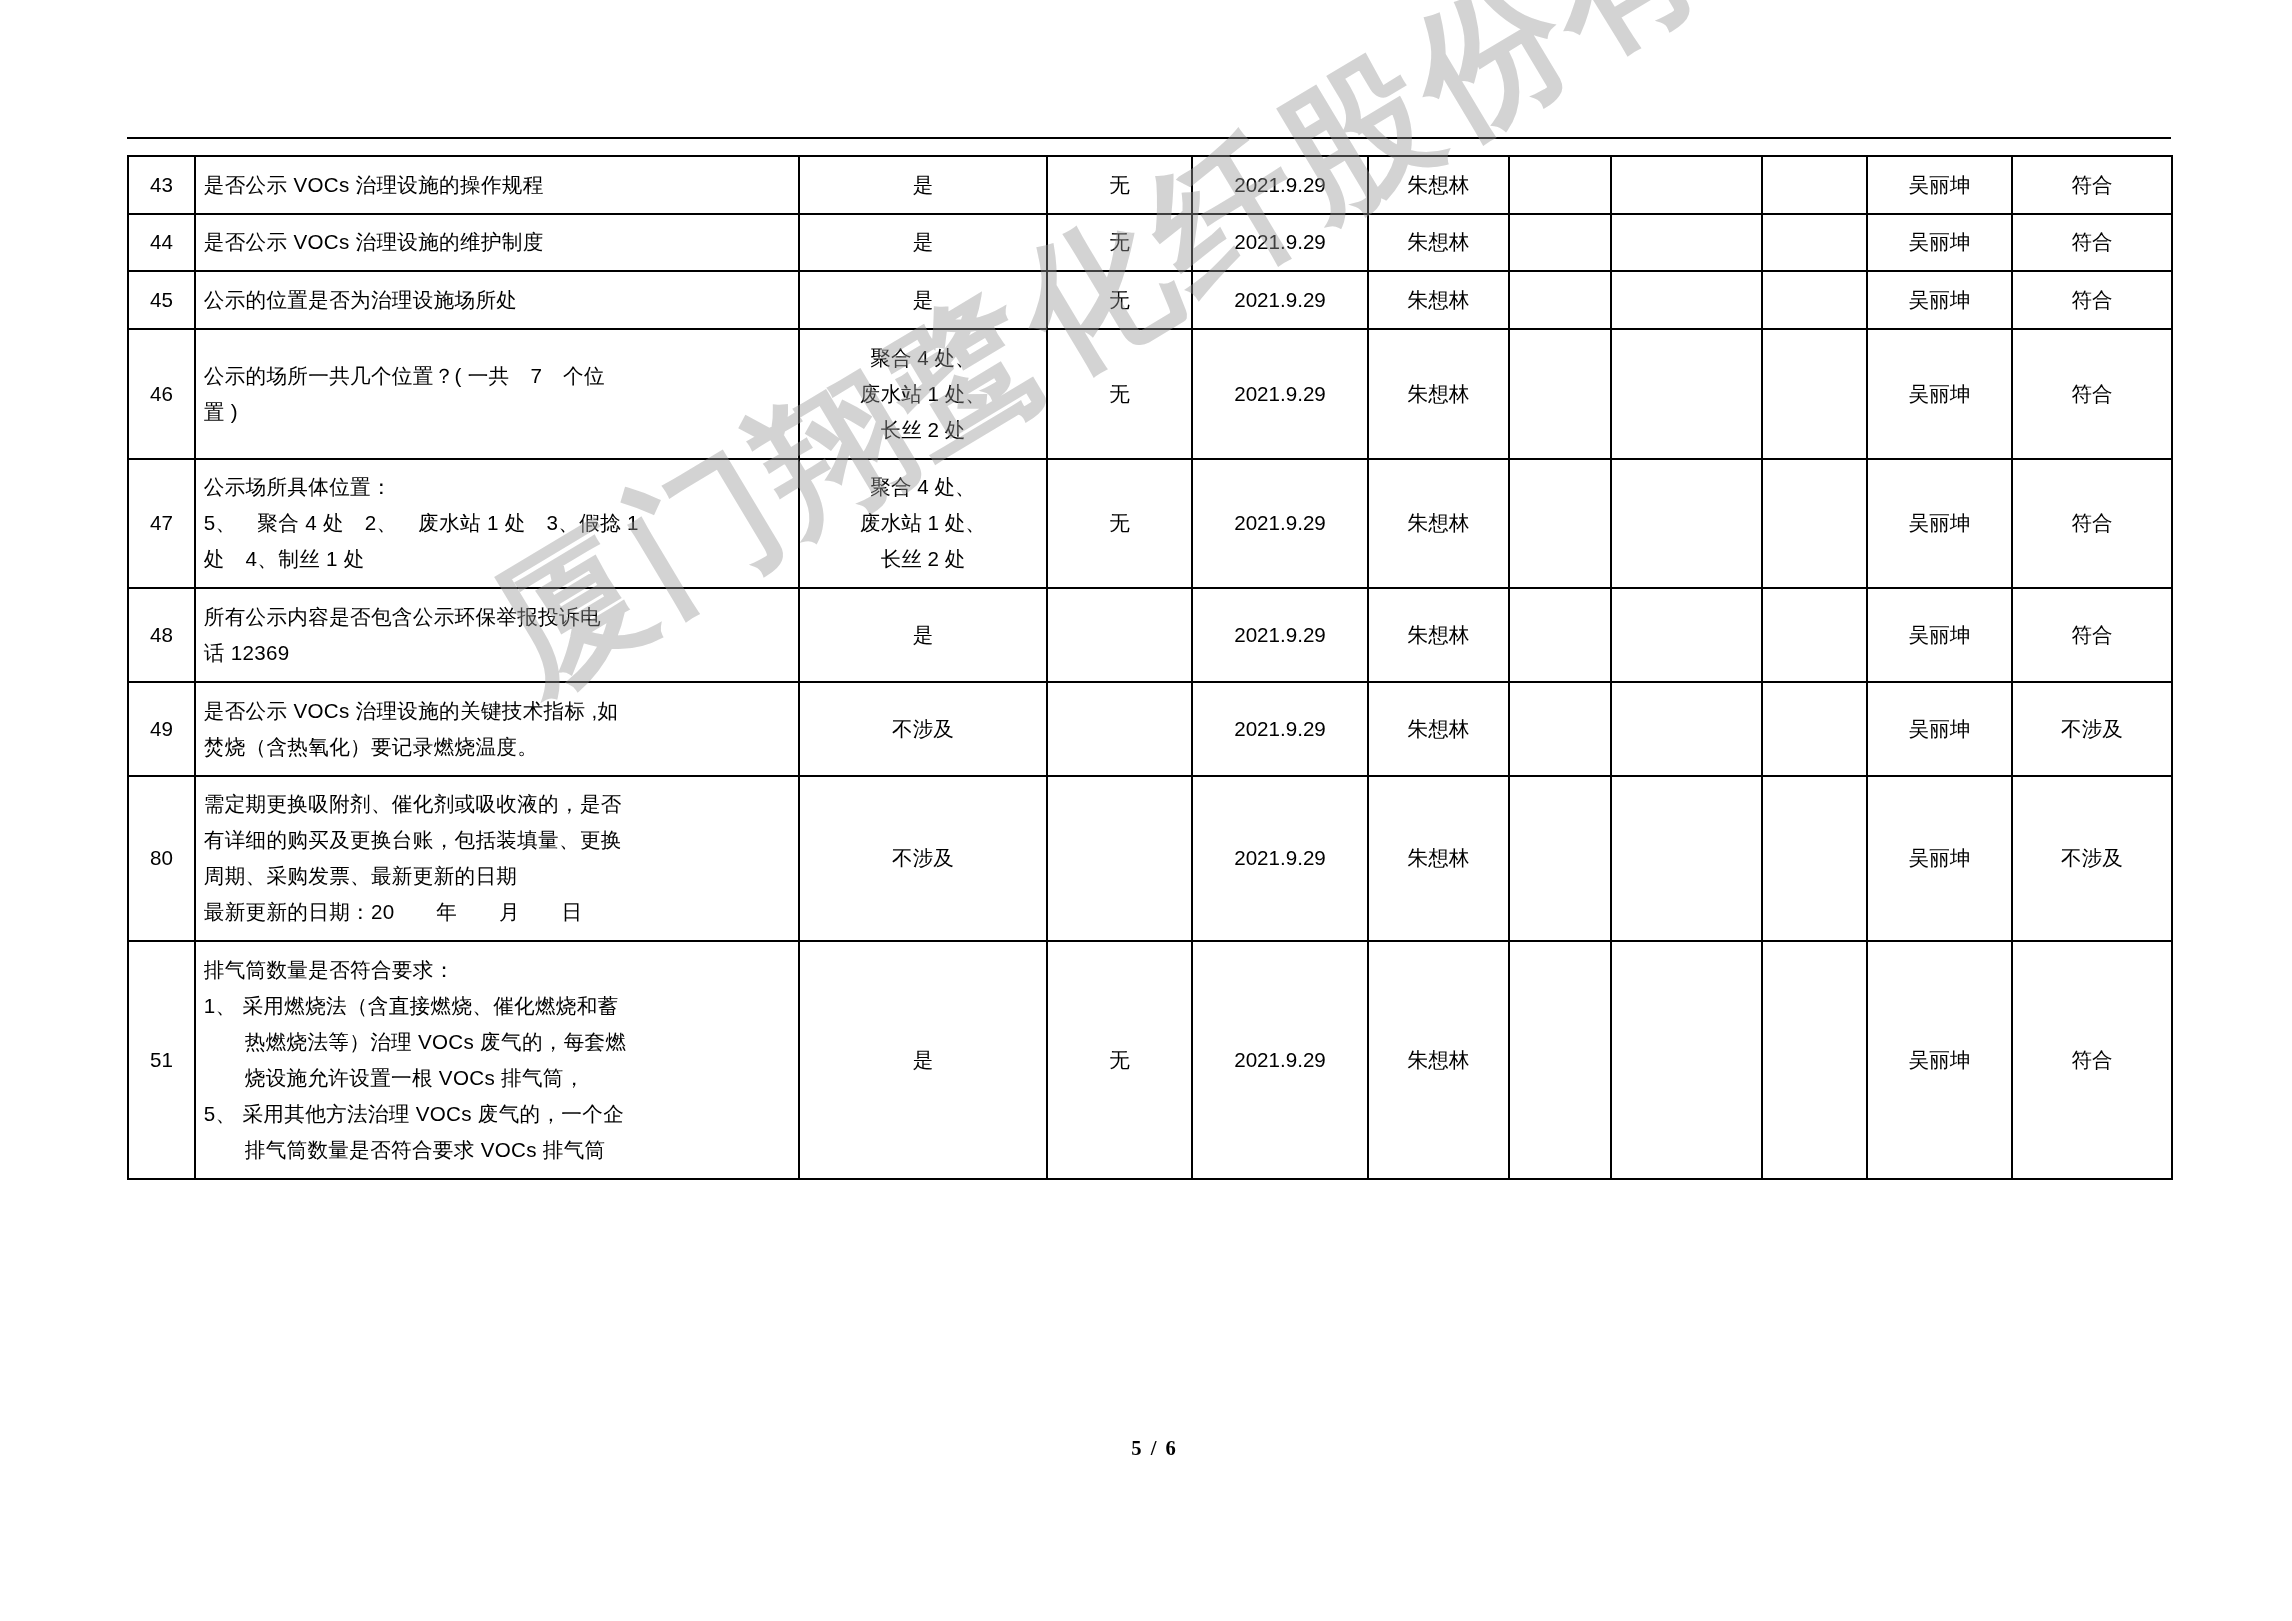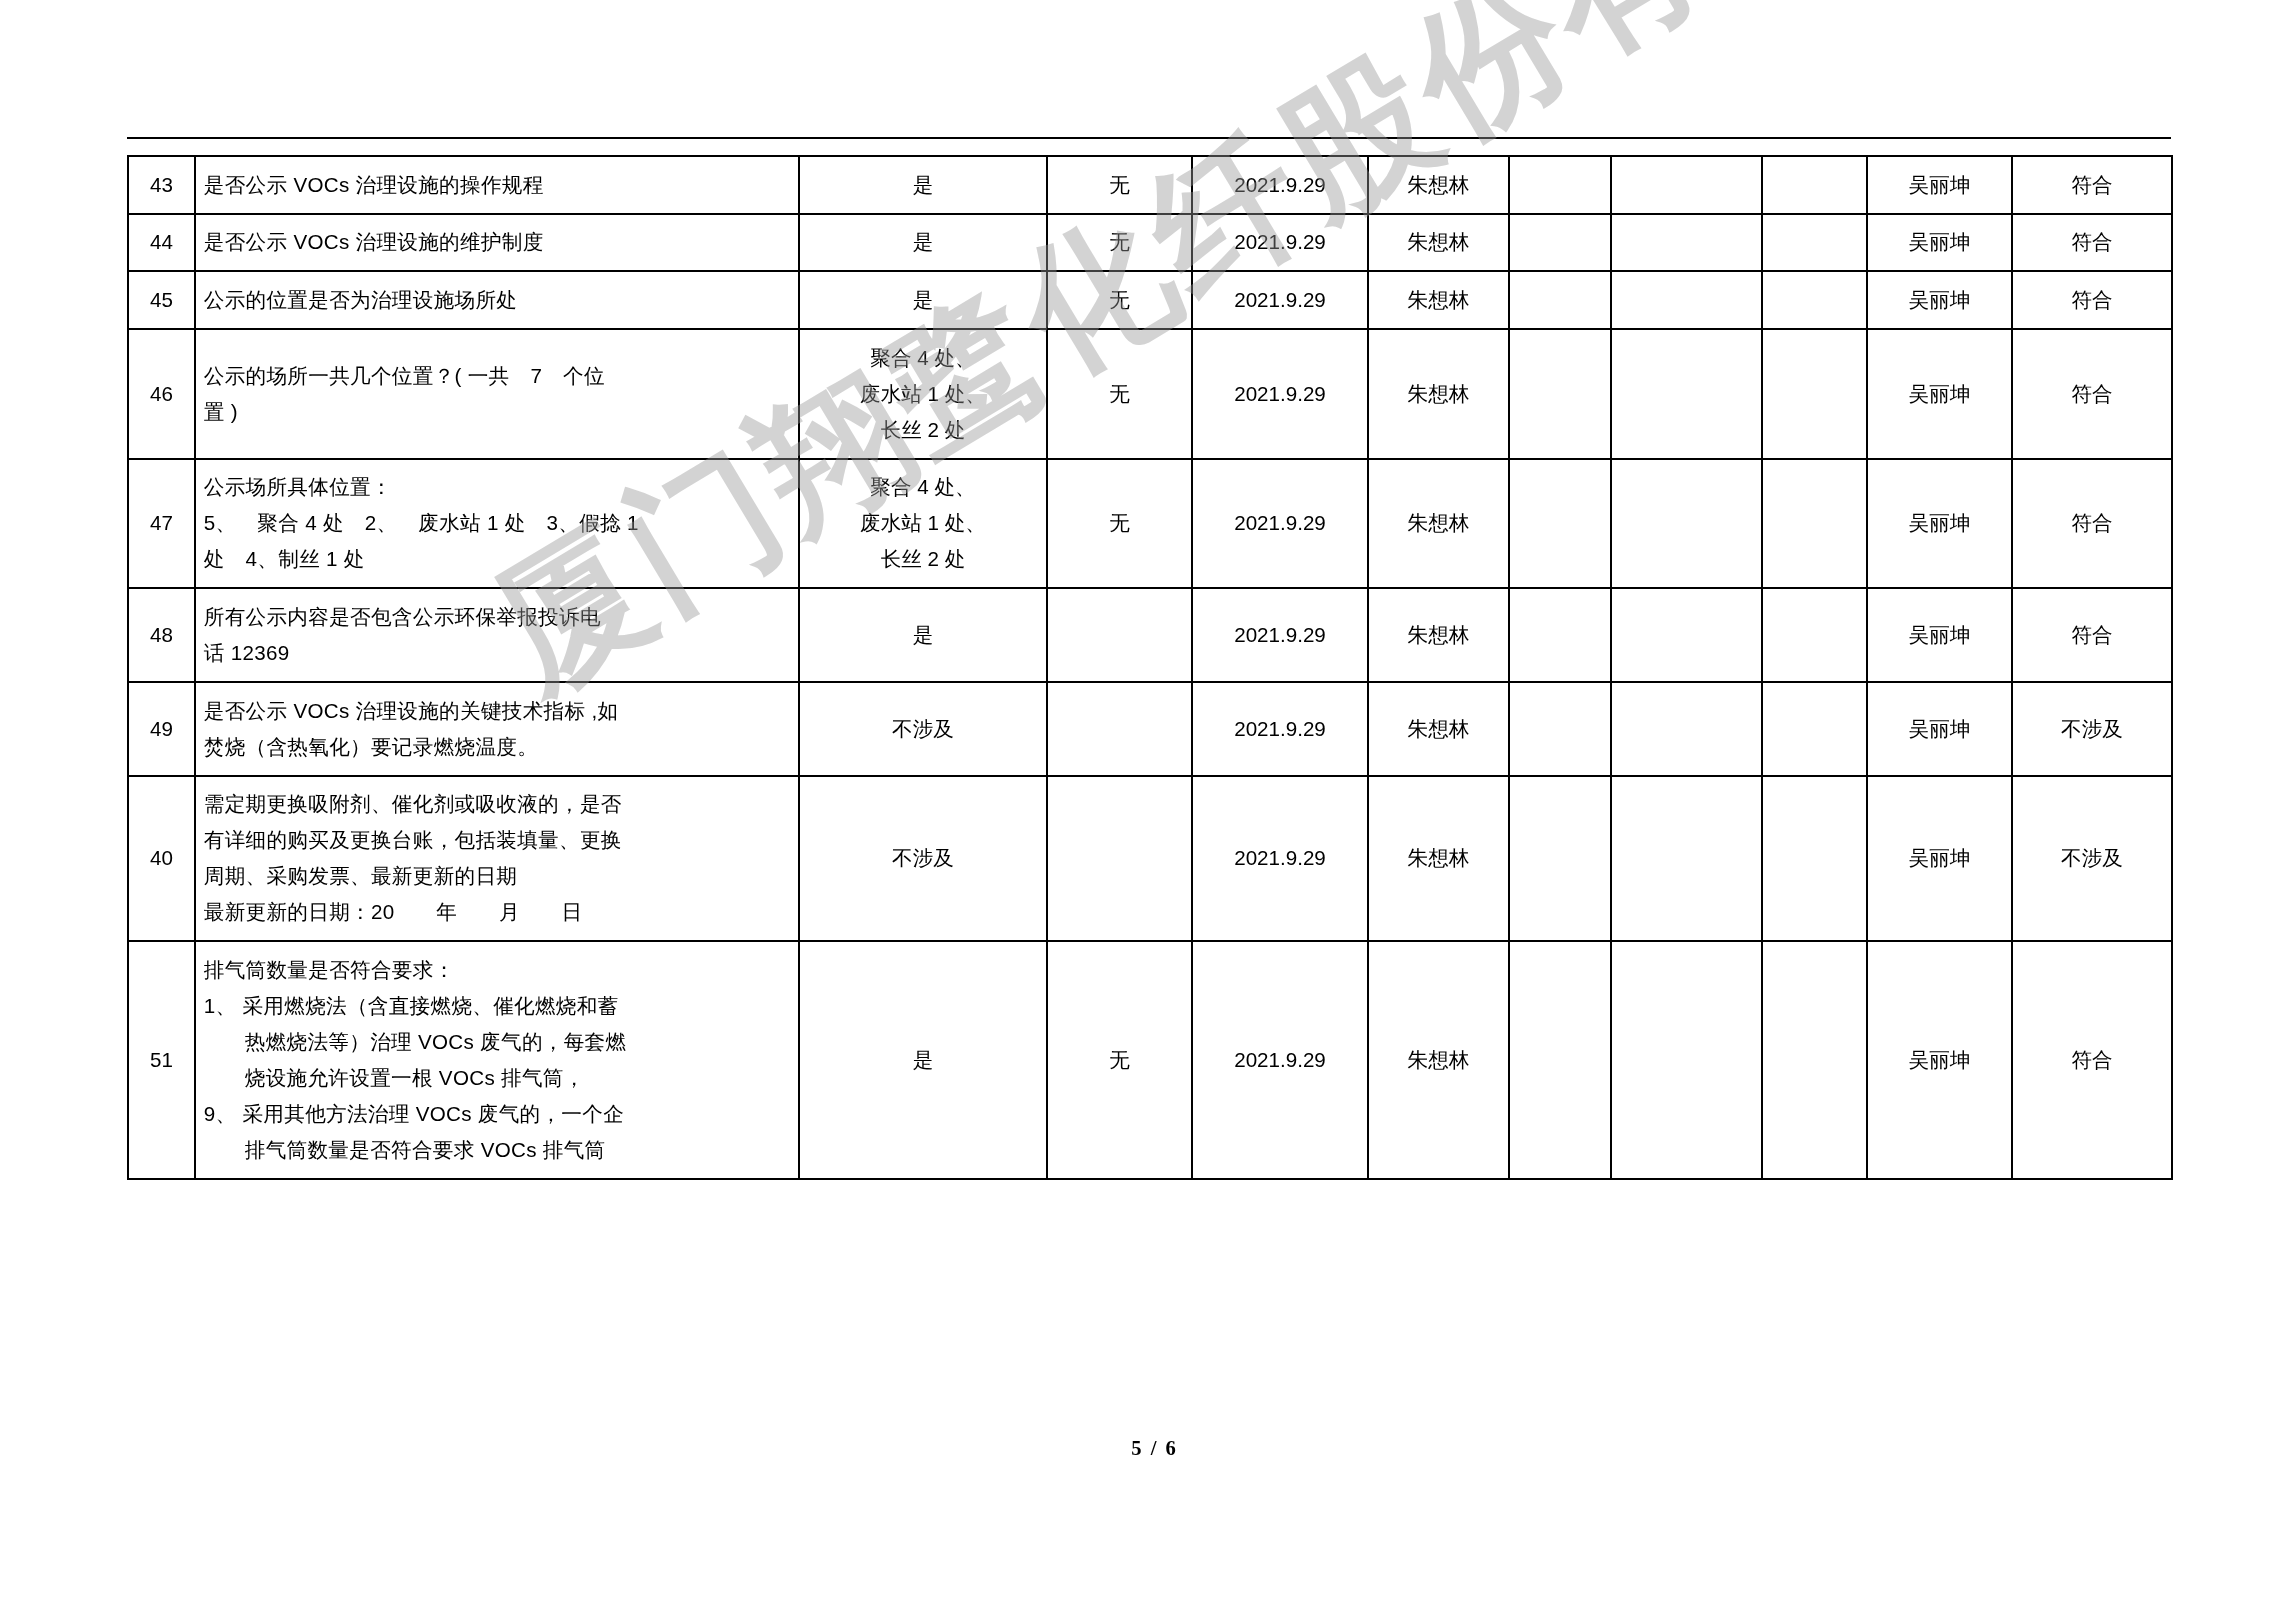--- a/index.html
+++ b/index.html
@@ -274,21 +274,21 @@
           <td class="cell-center">2021.9.29</td>
           <td class="cell-center">朱想林</td>
           <td class="cell-center"></td>
           <td class="cell-center"></td>
           <td class="cell-center"></td>
           <td class="cell-center">吴丽坤</td>
           <td class="cell-center">不涉及</td>
         </tr>
 
         <tr>
-          <td class="no-cell">40</td>
+          <td class="no-cell">80</td>
           <td class="item-cell">
             <div class="line">需定期更换吸附剂、催化剂或吸收液的，是否</div>
             <div class="line">有详细的购买及更换台账，包括装填量、更换</div>
             <div class="line">周期、采购发票、最新更新的日期</div>
             <div class="line">最新更新的日期：20　　年　　月　　日</div>
           </td>
           <td class="res-cell">不涉及</td>
           <td class="cell-center"></td>
           <td class="cell-center">2021.9.29</td>
           <td class="cell-center">朱想林</td>
@@ -299,21 +299,21 @@
           <td class="cell-center">不涉及</td>
         </tr>
 
         <tr>
           <td class="no-cell">51</td>
           <td class="item-cell">
             <div class="line">排气筒数量是否符合要求：</div>
             <div class="line">1、 采用燃烧法（含直接燃烧、催化燃烧和蓄</div>
             <div class="line hang2">热燃烧法等）治理 VOCs 废气的，每套燃</div>
             <div class="line hang2">烧设施允许设置一根 VOCs 排气筒，</div>
-            <div class="line">9、 采用其他方法治理 VOCs 废气的，一个企</div>
+            <div class="line">5、 采用其他方法治理 VOCs 废气的，一个企</div>
             <div class="line hang2">排气筒数量是否符合要求 VOCs 排气筒</div>
           </td>
           <td class="res-cell">是</td>
           <td class="cell-center">无</td>
           <td class="cell-center">2021.9.29</td>
           <td class="cell-center">朱想林</td>
           <td class="cell-center"></td>
           <td class="cell-center"></td>
           <td class="cell-center"></td>
           <td class="cell-center">吴丽坤</td>

